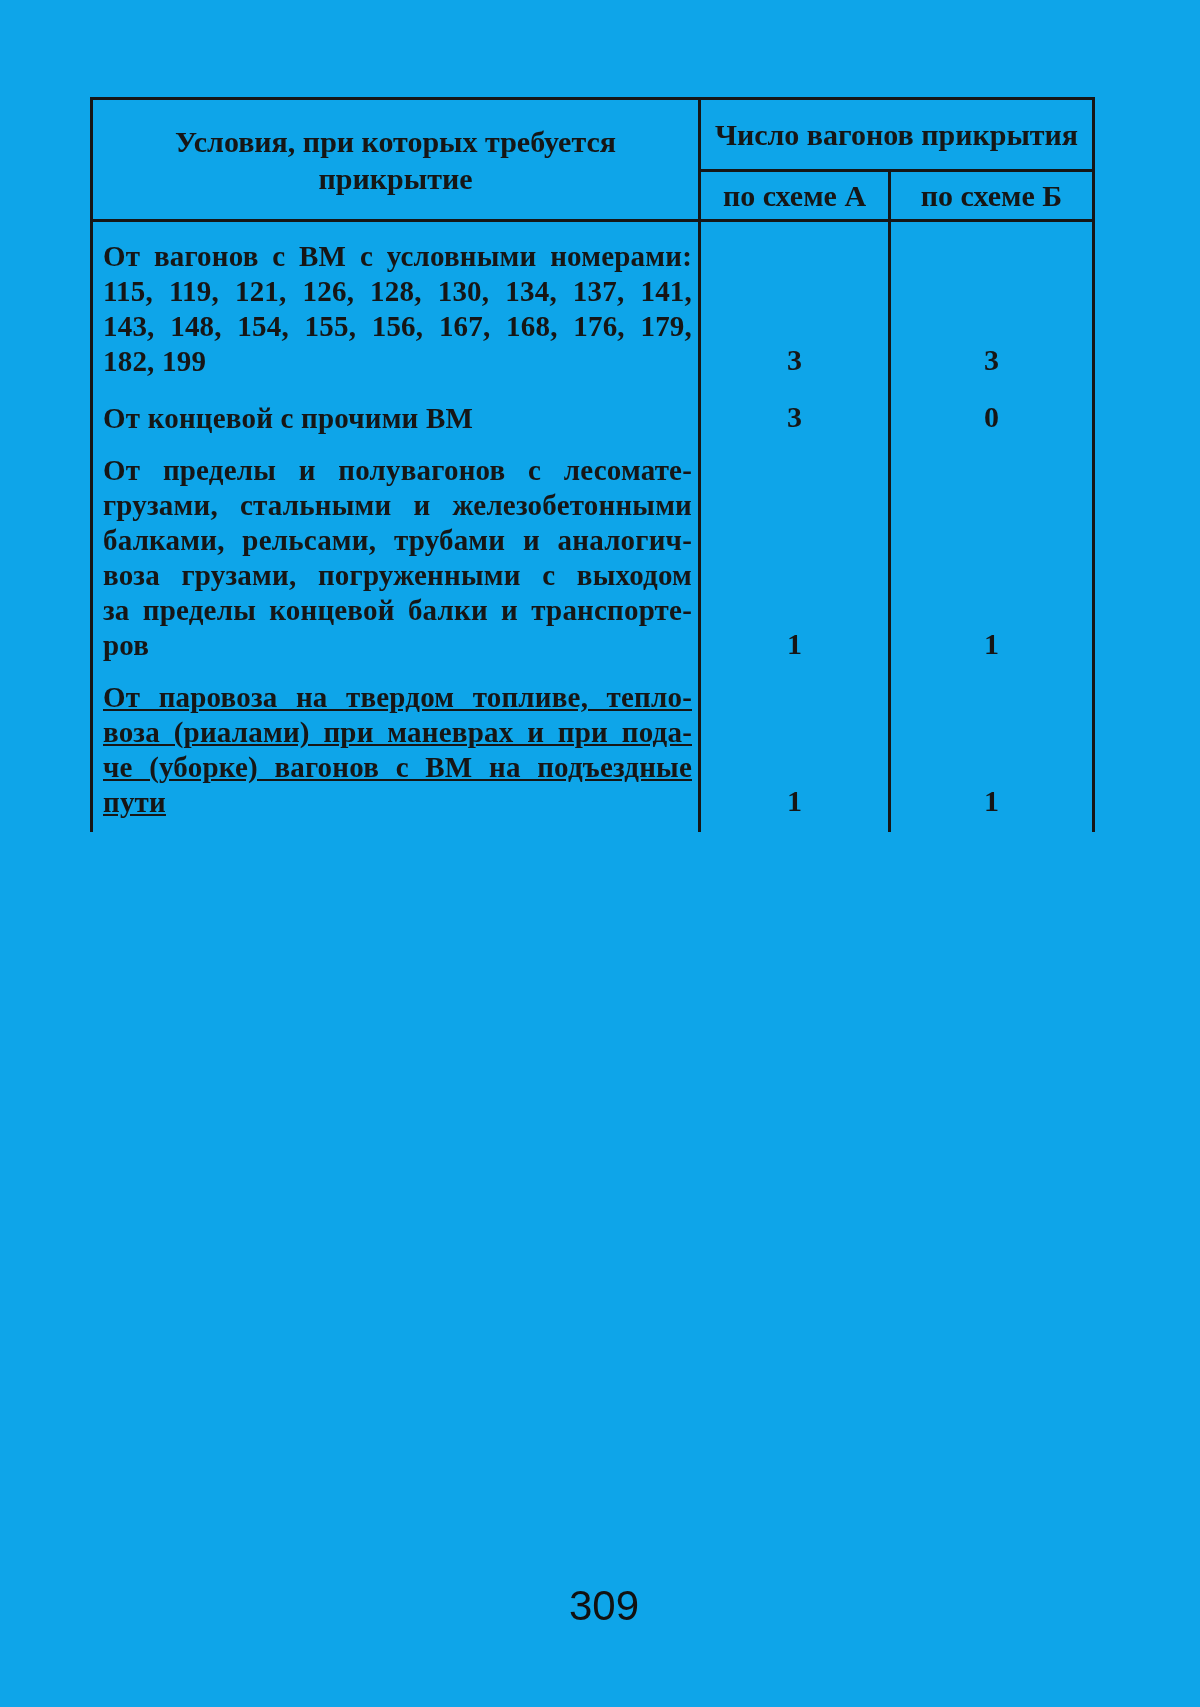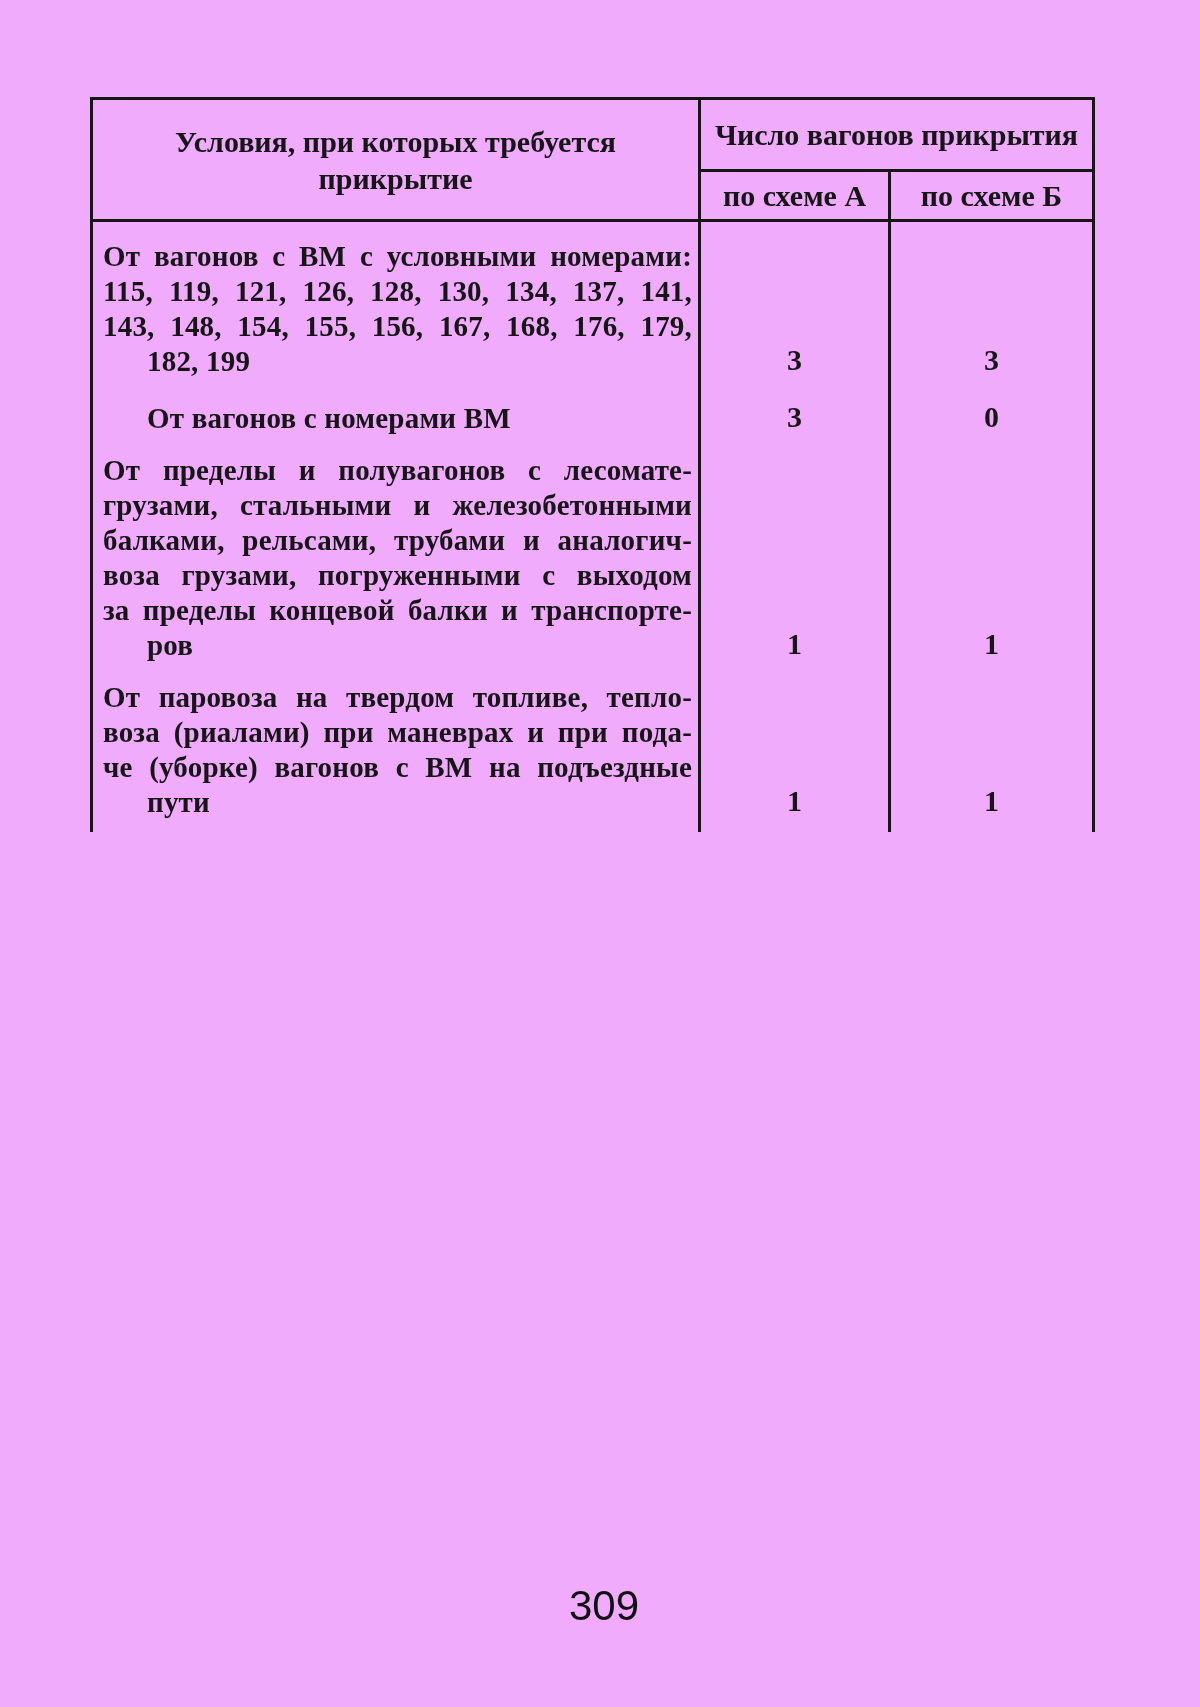--- a/index.html
+++ b/index.html
@@ -1,20 +1,20 @@
 <!DOCTYPE html>
 <html><head>
 <meta charset="utf-8">
 <style>
   html, body { margin: 0; padding: 0; }
   .page {
     position: relative;
     width: 1200px;
     height: 1707px;
-    background: #f0abfc;
+    background: #0ea5e9;
     font-family: "Liberation Serif", serif;
     color: #161616;
     overflow: hidden;
   }
   table.cover-table {
     position: absolute;
     left: 90px;
     top: 97px;
     width: 1002px;
     border-collapse: collapse;
@@ -40,35 +40,35 @@
   td.txt {
     font-size: 29px;
     font-weight: bold;
     line-height: 35px;
     vertical-align: top;
     padding: 17px 6px 0 10px;
     letter-spacing: 0.2px;
   }
   .ln { display: block; }
   .just { text-align: justify; text-align-last: justify; }
-  .left { text-align: left; text-align-last: left; margin-left: 44px; }
+  .left { text-align: left; text-align-last: left; }
   td.val {
     text-align: center;
     vertical-align: bottom;
     font-size: 30px;
     font-weight: bold;
     line-height: 35px;
     padding: 0 4px 2px 4px;
   }
   tr.r1 td.txt  { padding-bottom: 6px; }
   tr.r1 td.val  { padding-bottom: 8px; }
   tr.r2 td.txt  { padding-top: 16px; }
   tr.r2 td.val  { padding-bottom: 2px; }
   tr.r3 td.val  { padding-bottom: 2px; }
-  tr.r4 td.txt  { padding-bottom: 12px; }
+  tr.r4 td.txt  { padding-bottom: 12px; text-decoration: underline; }
   tr.r4 td.val  { padding-bottom: 14px; }
   .folio {
     position: absolute;
     top: 1582px;
     left: 4px;
     width: 100%;
     text-align: center;
     font-family: Liberation Sans, sans-serif;
     font-size: 42px;
     color: #111111;
@@ -103,21 +103,21 @@
           <span class="ln just">115, 119, 121, 126, 128, 130, 134, 137, 141,</span>
           <span class="ln just">143, 148, 154, 155, 156, 167, 168, 176, 179,</span>
           <span class="ln left">182, 199</span>
         </td>
         <td class="val">3</td>
         <td class="val">3</td>
       </tr>
 
       <tr class="r2">
         <td class="txt">
-          <span class="ln left">От вагонов с номерами ВМ</span>
+          <span class="ln left">От концевой с прочими ВМ</span>
         </td>
         <td class="val">3</td>
         <td class="val">0</td>
       </tr>
 
       <tr class="r3">
         <td class="txt">
           <span class="ln just">От пределы и полувагонов с лесомате-</span>
           <span class="ln just">грузами, стальными и железобетонными</span>
           <span class="ln just">балками, рельсами, трубами и аналогич-</span>

